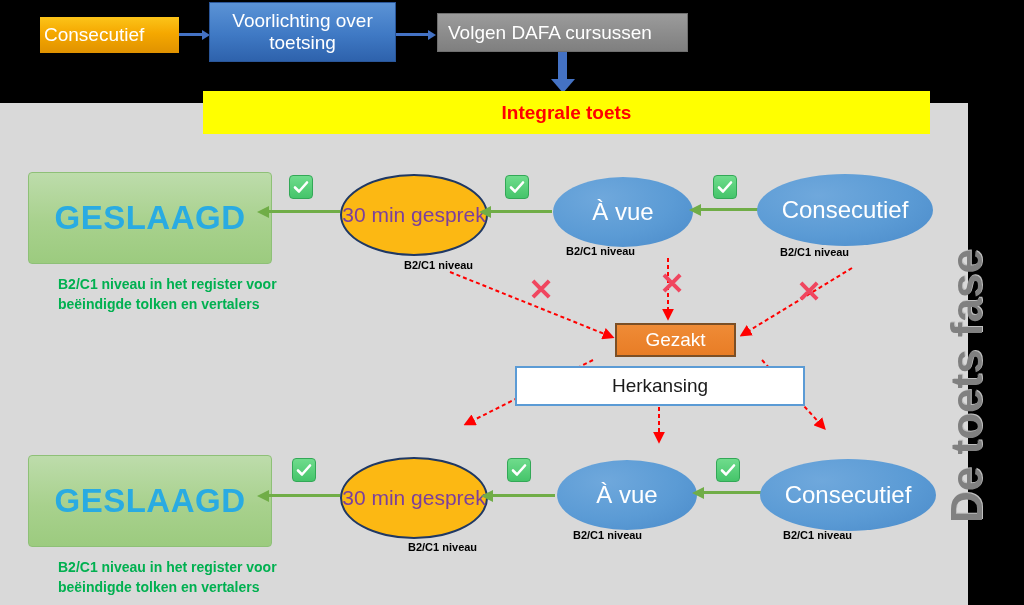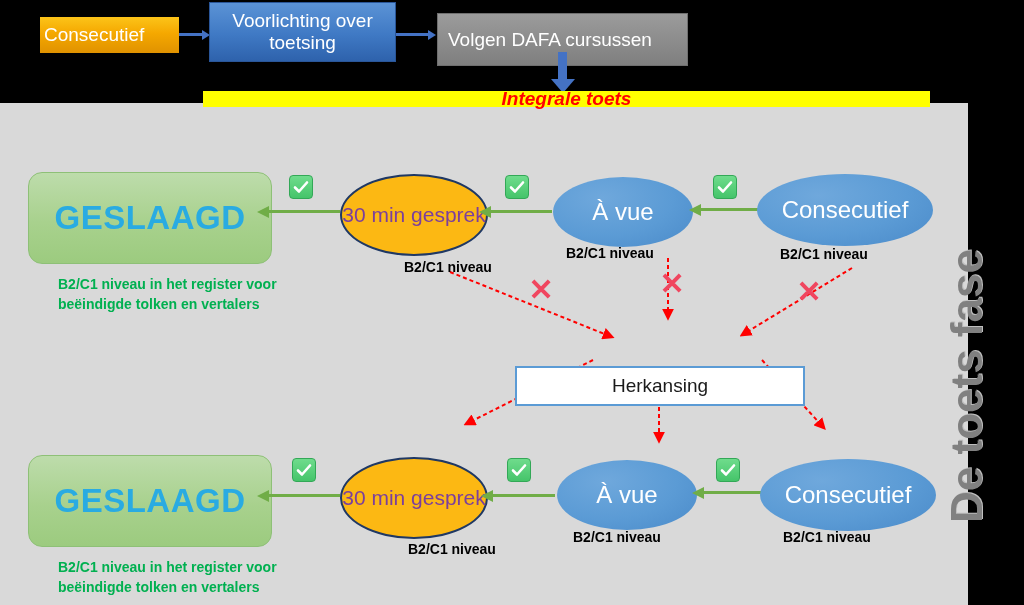--- a/index.html
+++ b/index.html
@@ -12,44 +12,44 @@
 
   
   .topbox{position:absolute;display:flex;align-items:center;justify-content:center;
           text-align:center;color:#ffffff;line-height:1.15;}
   .box-aanmelding{left:40px;top:17px;width:139px;height:36px;
       background:linear-gradient(180deg,#fcc419 0%,#f5a800 45%,#e09200 100%);
       font-size:19px;padding-left:4px;box-sizing:border-box;justify-content:flex-start;}
   .box-voorlichting{left:209px;top:2px;width:187px;height:60px;
       background:linear-gradient(180deg,#5b93d6 0%,#3f79c4 55%,#2e62ac 100%);
       border:1px solid #2a5699;box-sizing:border-box;font-size:19px;}
-  .box-dafa{left:437px;top:13px;width:251px;height:53px;
+  .box-dafa{left:437px;top:13px;width:251px;height:39px;
       background:linear-gradient(180deg,#9b9b9b 0%,#8d8d8d 50%,#7f7f7f 100%);
       border:1px solid #6f6f6f;box-sizing:border-box;font-size:19px;
       justify-content:flex-start;padding-left:10px;}
 
   
   .bluearrow{position:absolute;background:#4472c4;}
   .ba1{left:179px;top:33px;width:24px;height:3px;}
   .ba1:after{content:"";position:absolute;right:-7px;top:-3.5px;width:0;height:0;
       border-left:8px solid #4472c4;border-top:5px solid transparent;border-bottom:5px solid transparent;}
   .ba2{left:396px;top:33px;width:33px;height:3px;}
   .ba2:after{content:"";position:absolute;right:-7px;top:-3.5px;width:0;height:0;
       border-left:8px solid #4472c4;border-top:5px solid transparent;border-bottom:5px solid transparent;}
   .ba3{left:558px;top:52px;width:9px;height:28px;}
   .ba3:after{content:"";position:absolute;left:-7.5px;bottom:-13px;width:0;height:0;
       border-top:14px solid #4472c4;border-left:12px solid transparent;border-right:12px solid transparent;}
 
   
-  .banner{position:absolute;left:203px;top:91px;width:727px;height:16px;background:#ffff00;
-      display:flex;align-items:center;justify-content:center;
-      color:#ff0000;font-weight:bold;font-size:19px;font-style:italic;}
-
-  
-  .geslaagd{position:absolute;width:244px;height:92px;border-radius:14px;
+  .banner{position:absolute;left:203px;top:91px;width:727px;height:43px;background:#ffff00;
+      display:flex;align-items:center;justify-content:center;
+      color:#ff0000;font-weight:bold;font-size:19px;}
+
+  
+  .geslaagd{position:absolute;width:244px;height:92px;border-radius:4px;
       background:linear-gradient(180deg,#bddcab 0%,#a8d18d 55%,#9ccb7f 100%);
       border:1px solid #8ec077;box-sizing:border-box;
       display:flex;align-items:center;justify-content:center;
       color:#29abe2;font-weight:bold;font-size:33px;letter-spacing:0.5px;}
   .g1{left:28px;top:172px;}
   .g2{left:28px;top:455px;}
   .gcap{position:absolute;width:240px;color:#00b050;font-weight:bold;font-size:14px;
       line-height:1.45;}
   .gc1{left:58px;top:274px;}
   .gc2{left:58px;top:557px;}
@@ -63,21 +63,21 @@
   .ell-blue{border-radius:50%;
       background:radial-gradient(ellipse at 35% 30%,#6fa8dc 0%,#5b9bd5 55%,#4a8ac9 100%);
       color:#ffffff;font-size:24px;}
   .e-amber1{left:340px;top:174px;}
   .e-amber2{left:340px;top:457px;}
   .e-avue1{left:553px;top:177px;width:140px;height:70px;}
   .e-avue2{left:557px;top:460px;width:140px;height:70px;}
   .e-cons1{left:757px;top:174px;width:176px;height:72px;}
   .e-cons2{left:760px;top:459px;width:176px;height:72px;}
 
-  .niveau{position:absolute;color:#000000;font-weight:bold;font-size:14px;white-space:nowrap;}
+  .niveau{position:absolute;color:#000000;font-weight:bold;font-size:11px;white-space:nowrap;}
   .n1{left:404px;top:259px;}
   .n2{left:566px;top:245px;}
   .n3{left:780px;top:246px;}
   .n4{left:408px;top:541px;}
   .n5{left:573px;top:529px;}
   .n6{left:783px;top:529px;}
 
   
   .garrow{position:absolute;height:3px;background:#70ad47;}
   .garrow:before{content:"";position:absolute;left:-11px;top:-4.5px;width:0;height:0;
@@ -189,20 +189,21 @@
   <div class="garrow ga3"></div>
   <div class="chk c3">
     <svg viewBox="0 0 16 16">
         <path d="M2 8.5 L6 12.5 L14 3.5" stroke="#ffffff" stroke-width="2.6" fill="none" stroke-linecap="round" stroke-linejoin="round"></path>
       </svg>
   </div>
 
   <div class="ell ell-blue e-cons1">Consecutief</div>
   <div class="niveau n3">B2/C1 niveau</div>
 
+  <div class="gezakt">Gezakt</div>
   <div class="herkansing">Herkansing</div>
 
   <div class="geslaagd g2">GESLAAGD</div>
   <div class="gcap gc2">B2/C1 niveau in het register voor beëindigde tolken en vertalers</div>
 
   <div class="garrow ga4"></div>
   <div class="chk c4">
     <svg viewBox="0 0 16 16">
         <path d="M2 8.5 L6 12.5 L14 3.5" stroke="#ffffff" stroke-width="2.6" fill="none" stroke-linecap="round" stroke-linejoin="round"></path>
       </svg>

